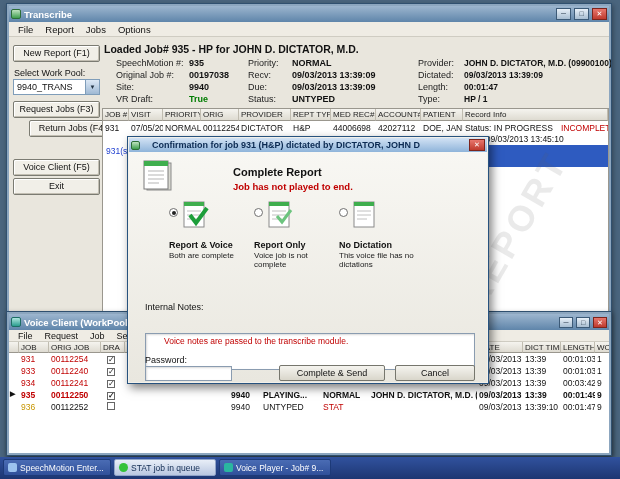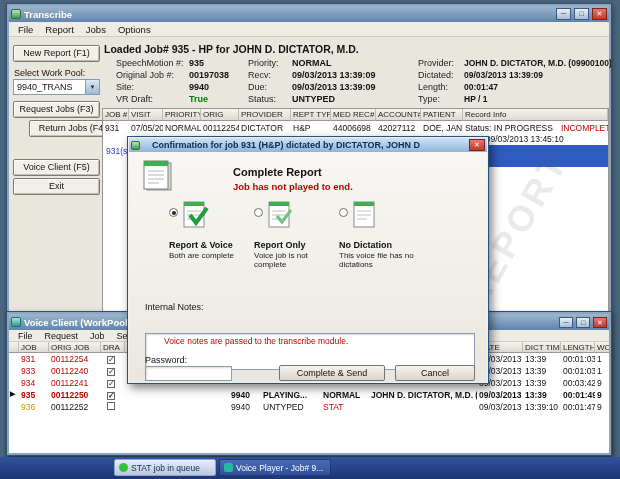--- a/index.html
+++ b/index.html
@@ -314,20 +314,24 @@
       <div class="dlabel" style="left:16px;top:150px;">Internal Notes:</div>
       <div class="notes">Voice notes are passed to the transcribe module.</div>
       <div class="dlabel" style="left:16px;top:203px;">Password:</div>
       <input class="pwd" type="password" value="" style="">
       <div class="dlgbtn" style="left:150px;width:106px;">Complete &amp; Send</div>
       <div class="dlgbtn" style="left:266px;width:80px;">Cancel</div>
     </div>
   </div>
 
   <div class="taskbar">
+    <div class="task" style="left:3px;width:108px;">
+      <span class="ticon"></span>
+      <span>SpeechMotion Enter...</span>
+    </div>
     <div class="task active" style="left:114px;width:102px;">
       <span class="ticon green"></span>
       <span>STAT job in queue</span>
     </div>
     <div class="task" style="left:219px;width:112px;">
       <span class="ticon teal"></span>
       <span>Voice Player - Job# 9...</span>
     </div>
   </div>
 

